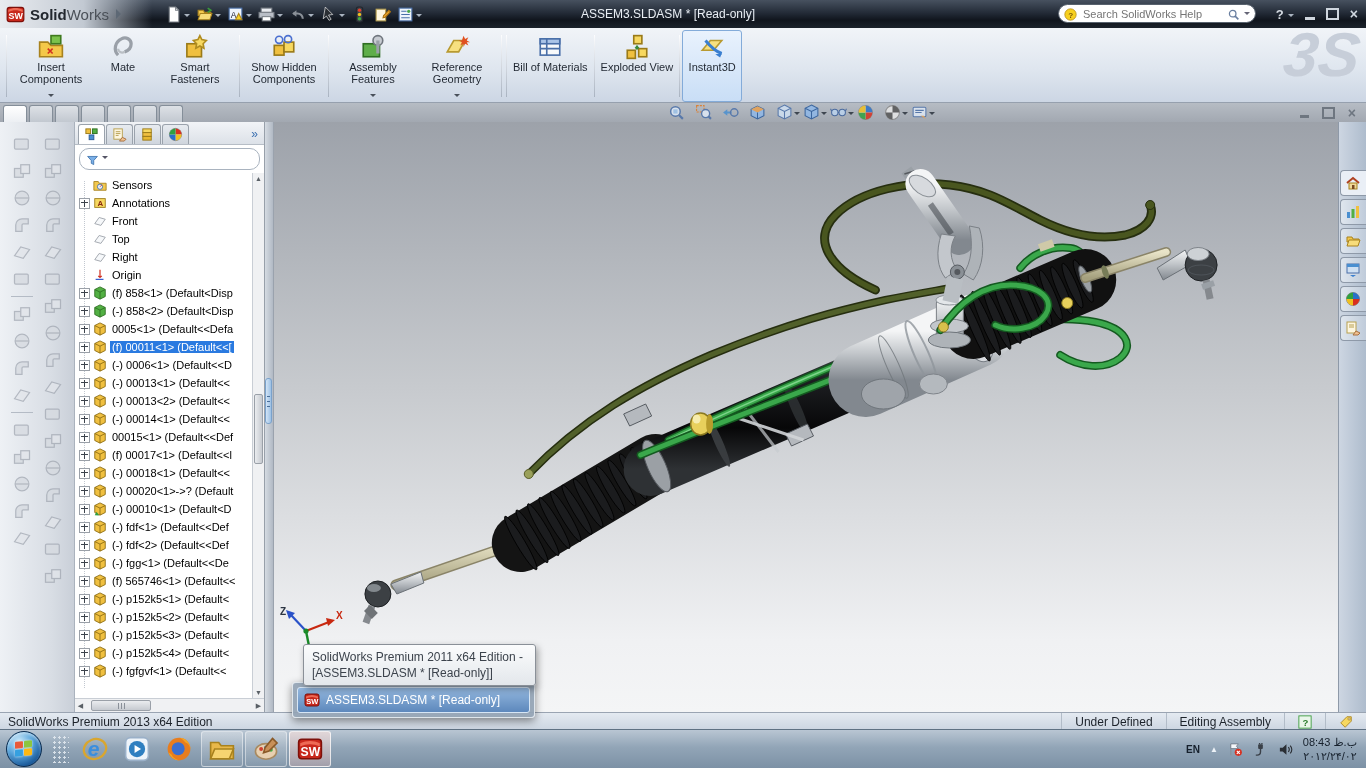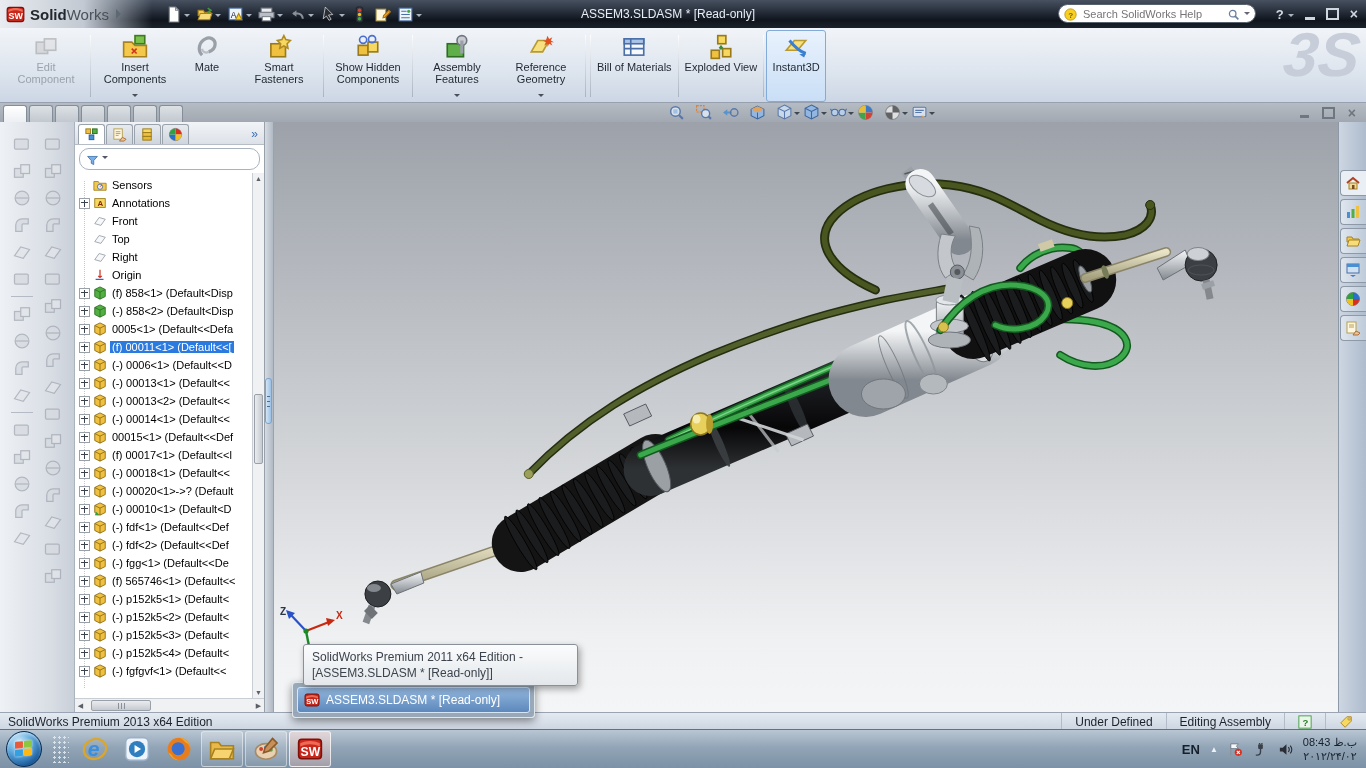--- a/index.html
+++ b/index.html
@@ -146,32 +146,32 @@
   .of1{background:#e85a3a}.of2{background:#8cc63f}.of3{background:#35a0e0}.of4{background:#fdb813}
   .gripdots{width:17px;height:28px;margin:0 5px;flex:none;opacity:.85;
     background:radial-gradient(circle,#e6ecf2 1px,transparent 1.3px);background-size:5px 5px}
   .tbitems{display:flex;align-items:center;height:100%}
   .tbitem{width:42px;height:38px;display:flex;align-items:center;justify-content:center;box-sizing:border-box}
   .tbitem .ic{width:26px;height:26px;display:block}
   .tbitem.button{border:1px solid rgba(255,255,255,.45);border-radius:3px;height:36px;margin:0 1px;
     background:linear-gradient(rgba(255,255,255,.28),rgba(255,255,255,.06))}
   .tbitem.active{background:linear-gradient(rgba(255,228,222,.6),rgba(255,190,180,.28));border-color:rgba(255,255,255,.7)}
   .tray{margin-left:auto;display:flex;align-items:center;gap:10px;padding-right:9px;color:#16202c}
-  .tray .lang{font-size:13px;font-weight:bold}
+  .tray .lang{font-size:10px;font-weight:bold}
   .tray .hid{font-size:8px;color:#edf2f7}
   .tray .tic{width:15px;height:15px;display:block}
   .clock{font-size:11px;text-align:center;line-height:1.3;direction:rtl}
   
   .flyout{position:absolute;left:292px;top:682px;width:243px;height:36px;z-index:45;display:flex;align-items:center;
     background:rgba(148,164,181,.94);border:1px solid rgba(246,249,252,.75);border-radius:4px;
     box-shadow:0 3px 9px rgba(0,0,0,.45);padding:0 4px;box-sizing:border-box}
   .flyitem{flex:1;height:26px;background:linear-gradient(#94b8df,#5d88bc);border:1px solid #d7e6f5;border-radius:3px;
     display:flex;align-items:center;gap:6px;padding:0 6px;color:#fff;font-size:12px;white-space:nowrap;overflow:hidden;box-sizing:border-box}
   .flyitem .ic{width:16px;height:16px;flex:none}
-  .tooltip{position:absolute;left:303px;top:644px;width:275px;z-index:46;background:linear-gradient(#fbfcfd,#e3e7eb);
+  .tooltip{position:absolute;left:303px;top:644px;width:233px;z-index:46;background:linear-gradient(#fbfcfd,#e3e7eb);
     border:1px solid #8a9098;border-radius:3px;box-shadow:2px 3px 7px rgba(0,0,0,.35);font-size:12px;color:#3c434c;
     padding:4px 8px;line-height:1.35;box-sizing:border-box}
 </style>
 </head>
 <body>
 
 <div class="screen">
 
   <div class="titlebar">
     <div class="logo-strip">
@@ -270,28 +270,20 @@
       <span class="hq-car"></span>
       <span class="wc-min"></span>
       <span class="wc-rest"></span>
       <span class="wc-close">×</span>
     </div>
   </div>
 
   <div class="ribbon">
 
     <div class="watermark">3S</div>
-  <div class="rbtn disabled">
-        <span class="ric"><svg viewBox="0 0 16 16" width="100%" height="100%">
-            <rect x="2" y="5" width="7" height="7" fill="#c2c6cc" stroke="#8a9097"></rect>
-            <rect x="7" y="3" width="7" height="7" fill="#d7dadf" stroke="#8a9097"></rect>
-          </svg></span>
-        <span class="rlabel">Edit Component</span>
-        <span class="rcar"></span>
-      </div>
       <span class="rsep"></span>
       <div class="rbtn dropdown">
         <span class="ric"><svg viewBox="0 0 16 16" width="100%" height="100%">
             <path d="M1 5h5l2 2h7v7H1z" fill="#f4c84a" stroke="#a8821e"></path>
             <rect x="8" y="1" width="6" height="5" fill="#7bc24c" stroke="#3f7a1e"></rect>
             <path d="M6 9l3 3m0-3l-3 3" stroke="#d23322"></path>
           </svg></span>
         <span class="rlabel">Insert Components</span>
         <span class="rcar"></span>
       </div>

